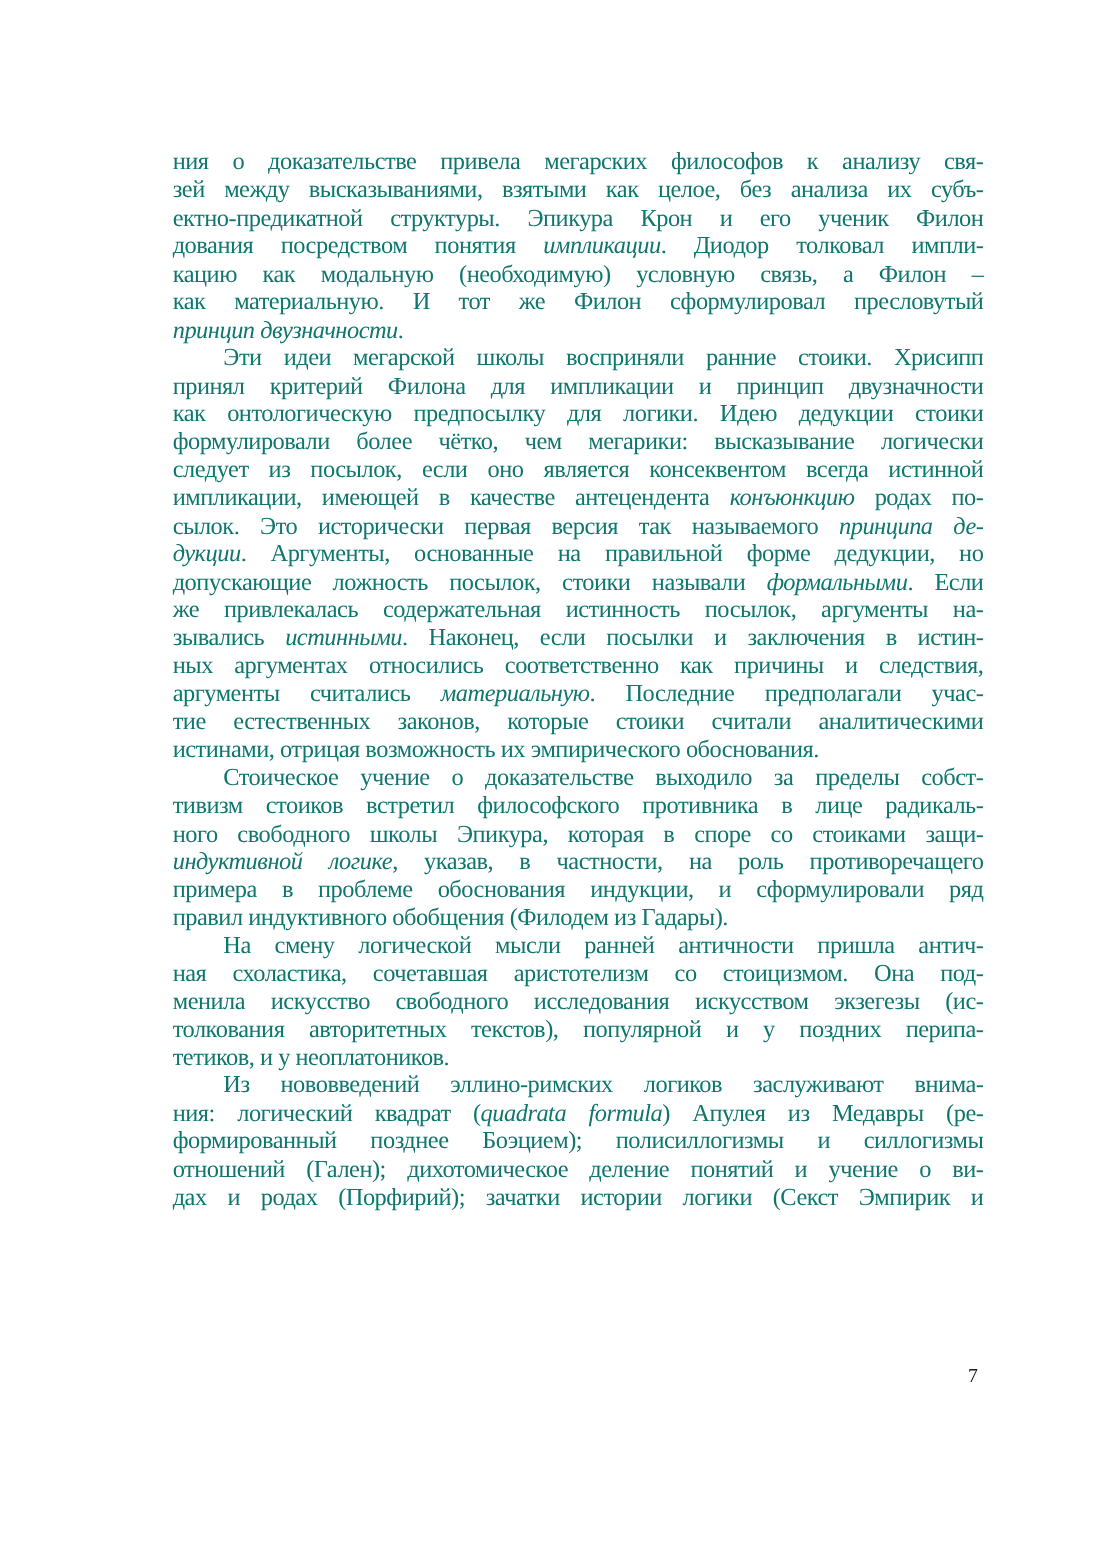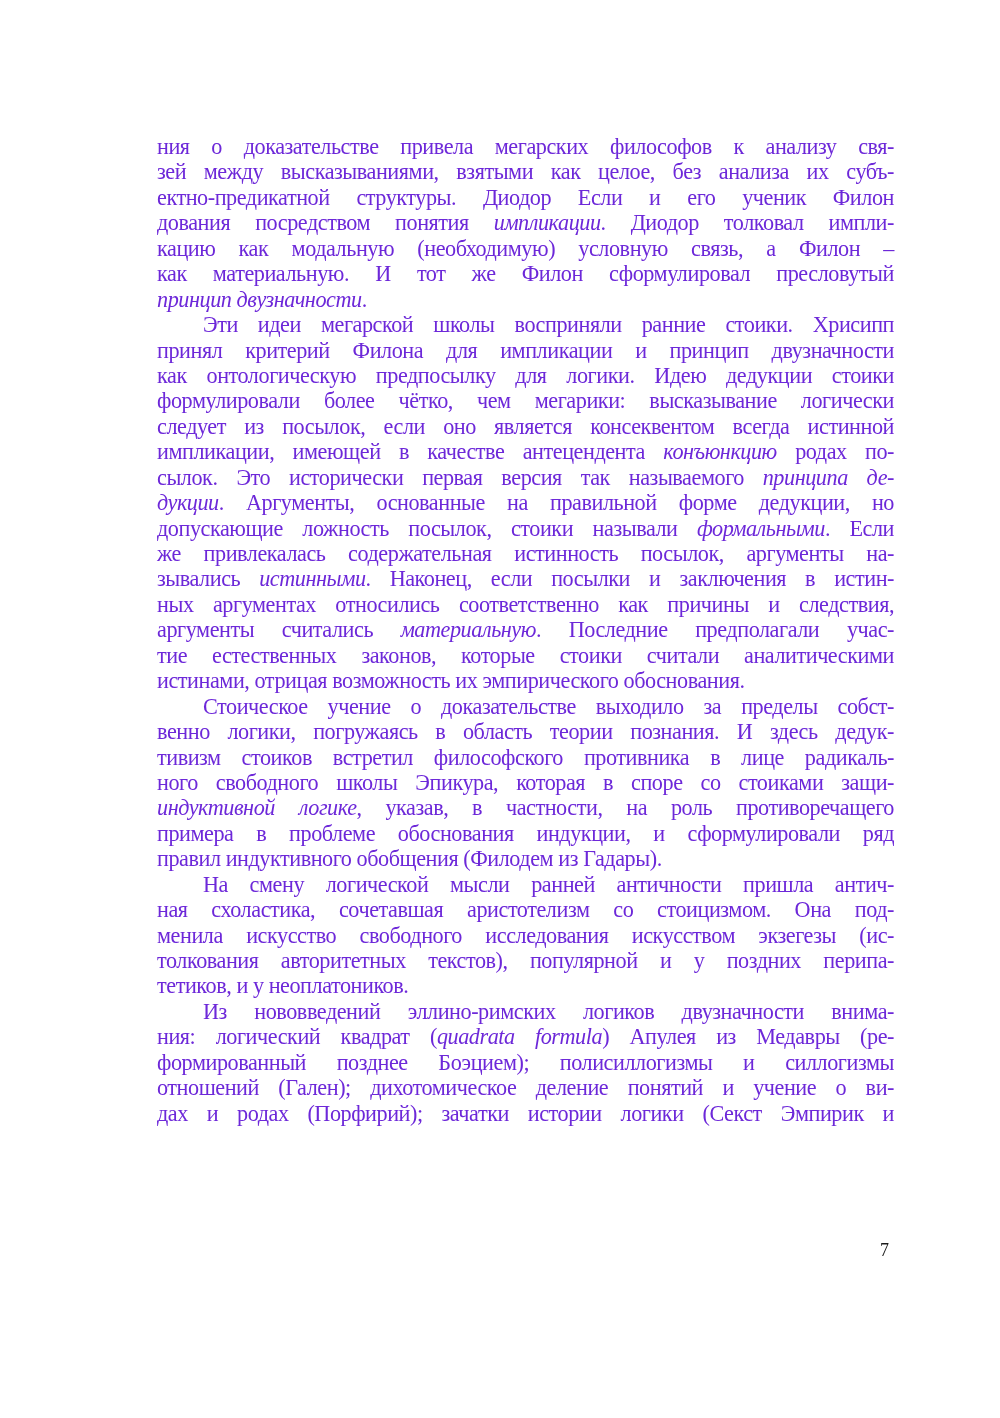--- a/index.html
+++ b/index.html
@@ -1,39 +1,39 @@
 <!DOCTYPE html>
 <html><head>
 <meta charset="utf-8">
 <style>
   html, body { margin: 0; padding: 0; background: #ffffff; }
   body { width: 1000px; height: 1418px; position: relative; overflow: hidden; }
   .page {
     position: absolute; left: 157px; top: 134px; width: 737px;
     font-family: "Liberation Serif", "DejaVu Serif", serif;
-    font-size: 22.2px; line-height: 25.45px; color: #6d28d9;
+    font-size: 22.2px; line-height: 25.45px; color: #0f766e;
     letter-spacing: -0.45px;
   }
   .line { display: block; white-space: nowrap; text-align: justify; text-align-last: justify; height: 25.45px; }
   .line.last { text-align-last: left; }
   .line.indent { padding-left: 46px; }
   i { font-style: italic; }
   .page-number {
     position: absolute; left: 880px; top: 1240px;
     font-family: "Liberation Serif", "DejaVu Serif", serif; font-size: 18px; color: #1a1a1a;
   }
 </style>
 </head>
 <body>
 
 <div class="page" id="page-body">
     <div>
       <span class="line"><span>ния о доказательстве привела мегарских философов к анализу свя-</span></span>
       <span class="line"><span>зей между высказываниями, взятыми как целое, без анализа их субъ-</span></span>
-      <span class="line"><span>ектно-предикатной структуры. Диодор Если и его ученик Филон</span></span>
+      <span class="line"><span>ектно-предикатной структуры. Эпикура Крон и его ученик Филон</span></span>
       <span class="line"><span>дования посредством понятия </span><i>импликации</i><span>. Диодор толковал импли-</span></span>
       <span class="line"><span>кацию как модальную (необходимую) условную связь, а Филон –</span></span>
       <span class="line"><span>как материальную. И тот же Филон сформулировал пресловутый</span></span>
       <span class="line last"><i>принцип двузначности</i><span>.</span></span>
     </div>
     <div>
       <span class="line indent"><span>Эти идеи мегарской школы восприняли ранние стоики. Хрисипп</span></span>
       <span class="line"><span>принял критерий Филона для импликации и принцип двузначности</span></span>
       <span class="line"><span>как онтологическую предпосылку для логики. Идею дедукции стоики</span></span>
       <span class="line"><span>формулировали более чётко, чем мегарики: высказывание логически</span></span>
@@ -44,35 +44,34 @@
       <span class="line"><span>допускающие ложность посылок, стоики называли </span><i>формальными</i><span>. Если</span></span>
       <span class="line"><span>же привлекалась содержательная истинность посылок, аргументы на-</span></span>
       <span class="line"><span>зывались </span><i>истинными</i><span>. Наконец, если посылки и заключения в истин-</span></span>
       <span class="line"><span>ных аргументах относились соответственно как причины и следствия,</span></span>
       <span class="line"><span>аргументы считались </span><i>материальную</i><span>. Последние предполагали учас-</span></span>
       <span class="line"><span>тие естественных законов, которые стоики считали аналитическими</span></span>
       <span class="line last"><span>истинами, отрицая возможность их эмпирического обоснования.</span></span>
     </div>
     <div>
       <span class="line indent"><span>Стоическое учение о доказательстве выходило за пределы собст-</span></span>
-      <span class="line"><span>венно логики, погружаясь в область теории познания. И здесь дедук-</span></span>
       <span class="line"><span>тивизм стоиков встретил философского противника в лице радикаль-</span></span>
       <span class="line"><span>ного свободного школы Эпикура, которая в споре со стоиками защи-</span></span>
       <span class="line"><i>индуктивной логике</i><span>, указав, в частности, на роль противоречащего</span></span>
       <span class="line"><span>примера в проблеме обоснования индукции, и сформулировали ряд</span></span>
       <span class="line last"><span>правил индуктивного обобщения (Филодем из Гадары).</span></span>
     </div>
     <div>
       <span class="line indent"><span>На смену логической мысли ранней античности пришла антич-</span></span>
       <span class="line"><span>ная схоластика, сочетавшая аристотелизм со стоицизмом. Она под-</span></span>
       <span class="line"><span>менила искусство свободного исследования искусством экзегезы (ис-</span></span>
       <span class="line"><span>толкования авторитетных текстов), популярной и у поздних перипа-</span></span>
       <span class="line last"><span>тетиков, и у неоплатоников.</span></span>
     </div>
     <div>
-      <span class="line indent"><span>Из нововведений эллино-римских логиков двузначности внима-</span></span>
+      <span class="line indent"><span>Из нововведений эллино-римских логиков заслуживают внима-</span></span>
       <span class="line"><span>ния: логический квадрат (</span><i>quadrata formula</i><span>) Апулея из Медавры (ре-</span></span>
       <span class="line"><span>формированный позднее Боэцием); полисиллогизмы и силлогизмы</span></span>
       <span class="line"><span>отношений (Гален); дихотомическое деление понятий и учение о ви-</span></span>
       <span class="line"><span>дах и родах (Порфирий); зачатки истории логики (Секст Эмпирик и</span></span>
     </div>
   </div>
 <div class="page-number">7</div>
 
 </body></html>

